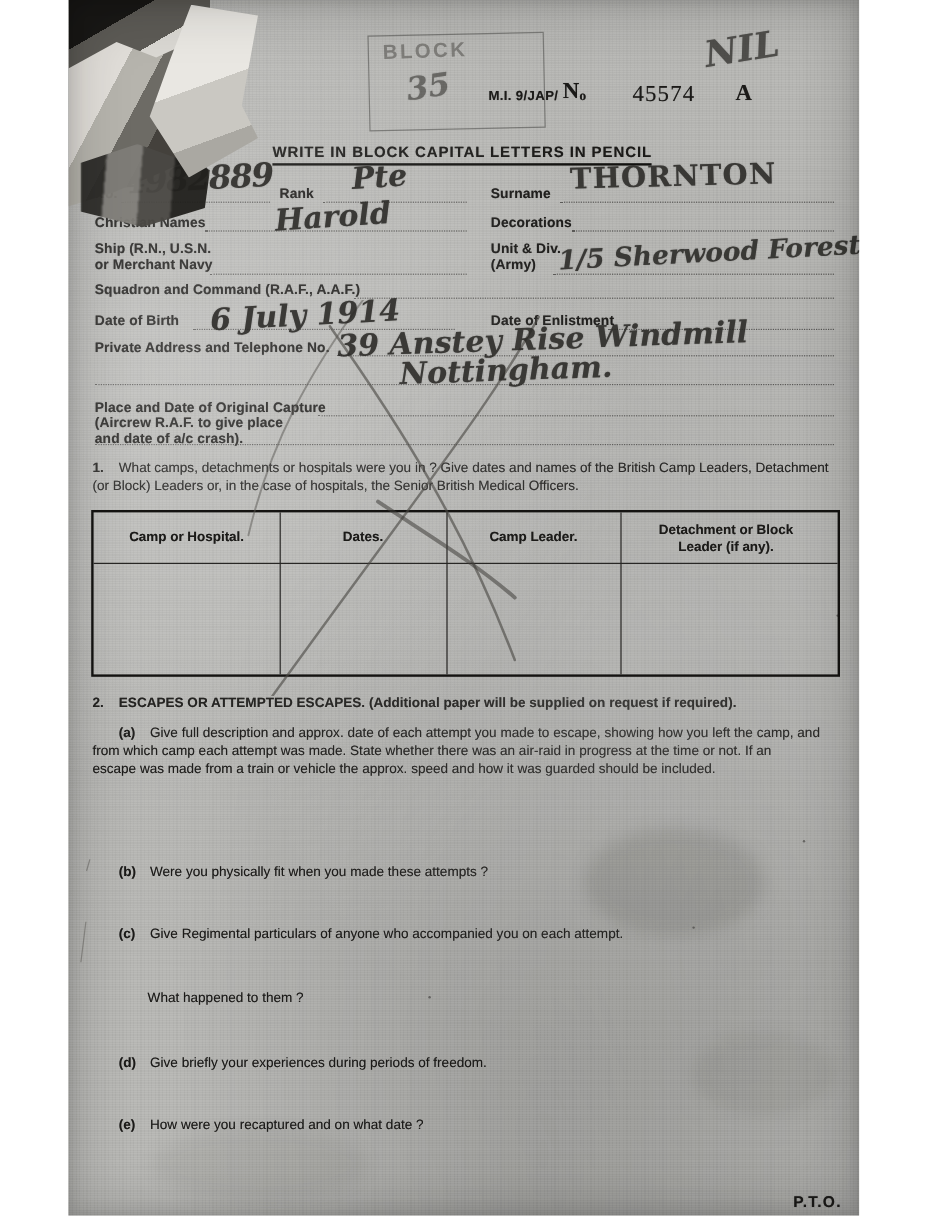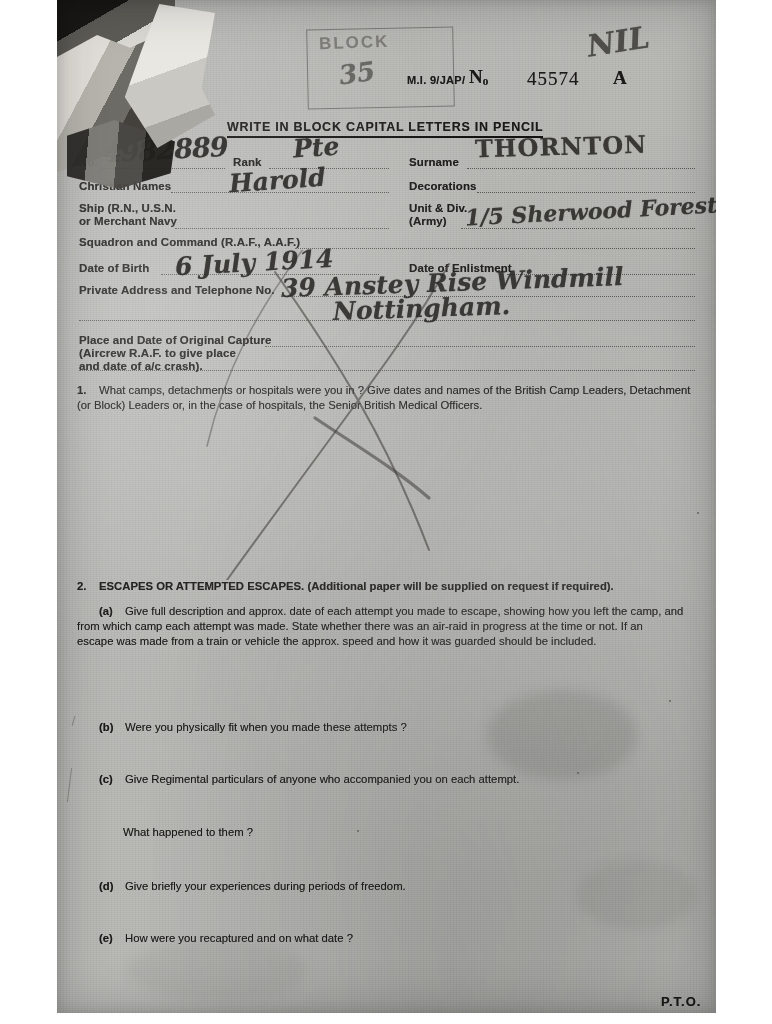--- a/index.html
+++ b/index.html
@@ -233,20 +233,34 @@
   <div class="p lbl" style="left:22px;top:334px;">Place and Date of Original Capture</div>
   <div class="p lbl" style="left:22px;top:347px;">(Aircrew R.A.F. to give place</div>
   <div class="p lbl" style="left:22px;top:360px;">and date of a/c crash).</div>
   <div class="dots" style="left:208px;top:345px;width:430px;"></div>
   <div class="dots" style="left:22px;top:369px;width:616px;"></div>
 
   <div class="q b" style="left:20px;top:383px;font-size:11.3px;">1.</div>
   <div class="q" style="left:42px;top:383px;">What camps, detachments or hospitals were you in ?   Give dates and names of the British Camp Leaders,  Detachment</div>
   <div class="q" style="left:20px;top:398px;">(or Block) Leaders or, in the case of hospitals, the Senior British Medical Officers.</div>
 
+  <div id="tbl">
+    <div class="hr" style="top:42px;"></div>
+    <div class="vr" style="left:155px;"></div>
+    <div class="vr" style="left:294px;"></div>
+    <div class="vr" style="left:439px;"></div>
+
+    <div class="th" style="left:0;top:14px;width:155px;">Camp or Hospital.</div>
+    <div class="th" style="left:155px;top:14px;width:139px;">Dates.</div>
+    <div class="th" style="left:294px;top:14px;width:145px;">Camp Leader.</div>
+    <div class="th" style="left:439px;top:8px;width:176px;white-space:pre-line;">Detachment or Block
+Leader (if any).</div>
+
+    <div style="position:absolute;left:0;top:43px;right:0;bottom:0;"></div>
+  </div>
 
   <svg id="xmark" viewBox="0 0 659 330" preserveAspectRatio="none">
     <g stroke="#4b4945" fill="none" stroke-linecap="round" opacity="0.62">
       <path d="M218 22 C 280 110, 330 190, 372 300" stroke-width="2.1"></path>
       <path d="M392 14 C 350 90, 300 150, 170 330" stroke-width="2.0"></path>
     </g>
     <g stroke="#5a5854" fill="none" stroke-linecap="round" opacity="0.5">
       <path d="M250 -6 C 200 60, 168 120, 150 196" stroke-width="1.6"></path>
     </g>
     <g stroke="#3f3e3a" fill="none" stroke-linecap="round" opacity="0.55">

